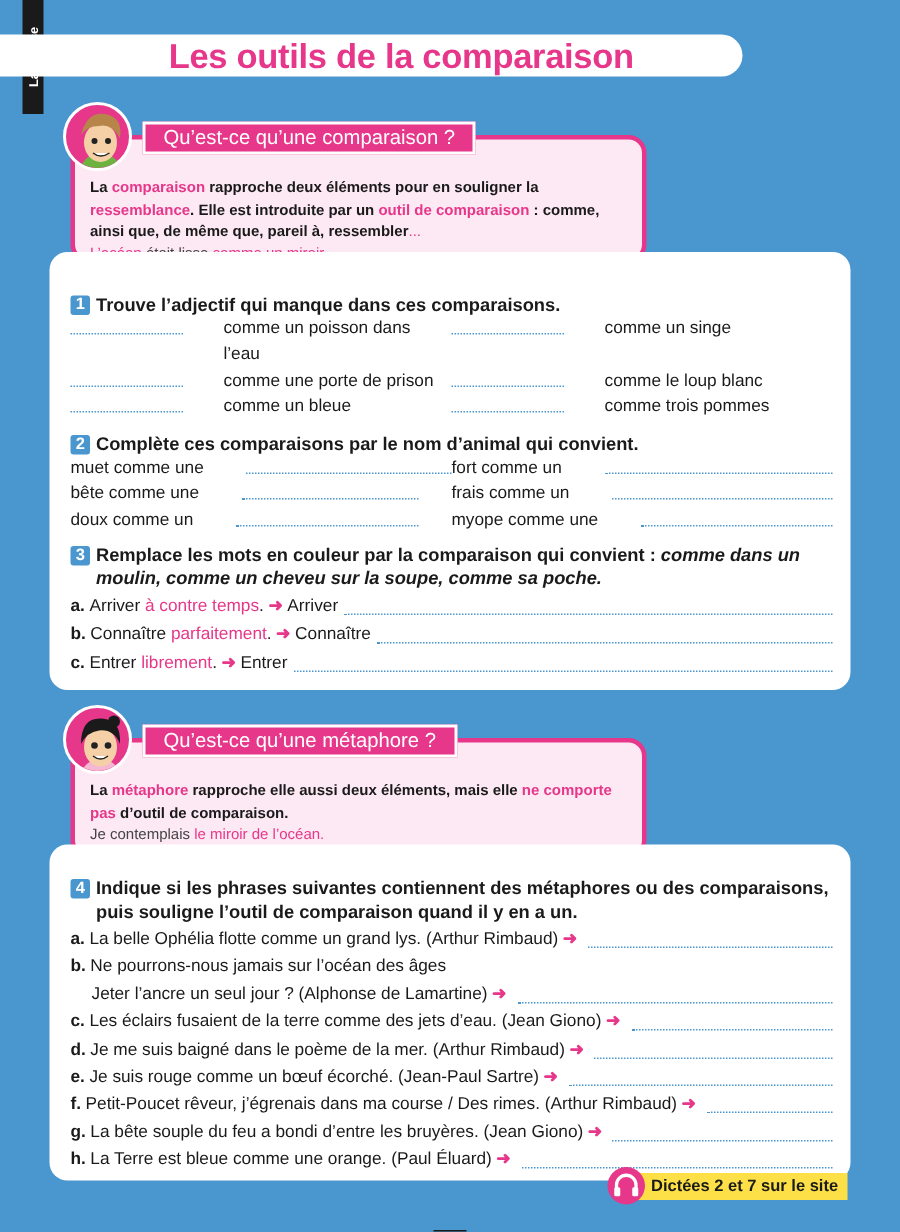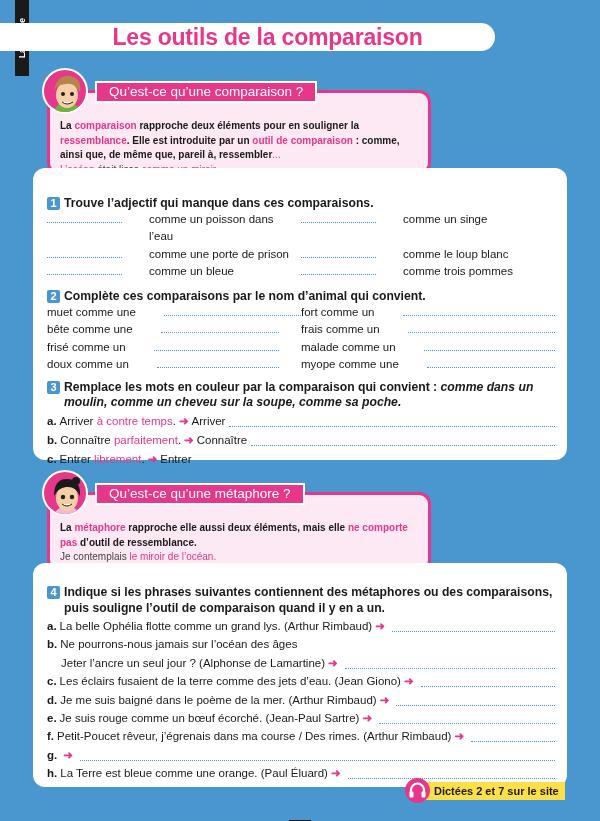--- a/index.html
+++ b/index.html
@@ -122,30 +122,20 @@
           <span class="dots grow"></span>
         </div>
       </div>
       <div class="row">
         <div class="col" style="padding-right:22px">
           <span>bête comme une</span>
           <span class="dots grow"></span>
         </div>
         <div class="col" style="">
           <span>frais comme un</span>
-          <span class="dots grow"></span>
-        </div>
-      </div>
-      <div class="row">
-        <div class="col" style="padding-right:22px">
-          <span>frisé comme un</span>
-          <span class="dots grow"></span>
-        </div>
-        <div class="col" style="">
-          <span>malade comme un</span>
           <span class="dots grow"></span>
         </div>
       </div>
       <div class="row">
         <div class="col" style="padding-right:22px">
           <span>doux comme un</span>
           <span class="dots grow"></span>
         </div>
         <div class="col" style="">
           <span>myope comme une</span>
@@ -196,21 +186,21 @@
         <ellipse cx="23" cy="26" rx="11" ry="13" fill="#f5cfa6"></ellipse>
         <path d="M10 24 Q10 6 24 7 Q37 8 36 24 Q32 14 22 15 Q14 16 10 24Z" fill="#1a1a1a"></path>
         <circle cx="32" cy="9" r="4" fill="#1a1a1a"></circle>
         <circle cx="19" cy="25" r="2.2" fill="#222"></circle>
         <circle cx="28" cy="25" r="2.2" fill="#222"></circle>
         <path d="M18 32 Q23 36 28 32" stroke="#222" fill="#fff" stroke-width="1"></path>
       </svg>
   </div>
   <div class="def-head">Qu’est-ce qu’une métaphore ?</div>
   <div class="body">
-    <b><span>La </span><span class="pink">métaphore</span><span> rapproche elle aussi deux éléments, mais elle </span><span class="pink">ne comporte pas</span><span> d’outil de ressemblance.</span></b><br>
+    <b><span>La </span><span class="pink">métaphore</span><span> rapproche elle aussi deux éléments, mais elle </span><span class="pink">ne comporte pas</span><span> d’outil de comparaison.</span></b><br>
     <span class="ex-text"><span>Je contemplais </span><span class="pink">le miroir de l’océan.</span></span>
   </div>
 </div>
 
 <div class="panel" style="top:563px; height:224px; padding-top:22px;">
   <div class="ex-head" style="line-height:15.5px;">
       <span class="num">4</span>
       <span>Indique si les phrases suivantes contiennent des métaphores ou des comparaisons, puis souligne l’outil de comparaison quand il y en a un.</span>
     </div>
   <div id="ex4-rows" style="margin-top:1px;">
@@ -248,20 +238,21 @@
         <span class="dots grow" style="margin-top:3px"></span>
       </div>
       <div class="row" style="line-height:18.4px">
         <span class="lbl">f.</span>
         <span>Petit-Poucet rêveur, j’égrenais dans ma course / Des rimes. (Arthur Rimbaud)</span>
         <span class="arrow">➜</span>
         <span class="dots grow" style="margin-top:3px"></span>
       </div>
       <div class="row" style="line-height:18.4px">
         <span class="lbl">g.</span>
+        <span>La bête souple du feu a bondi d’entre les bruyères. (Jean Giono)</span>
         <span class="arrow">➜</span>
         <span class="dots grow" style="margin-top:3px"></span>
       </div>
       <div class="row" style="line-height:18.4px">
         <span class="lbl">h.</span>
         <span>La Terre est bleue comme une orange. (Paul Éluard)</span>
         <span class="arrow">➜</span>
         <span class="dots grow" style="margin-top:3px"></span>
       </div>
     </div>

